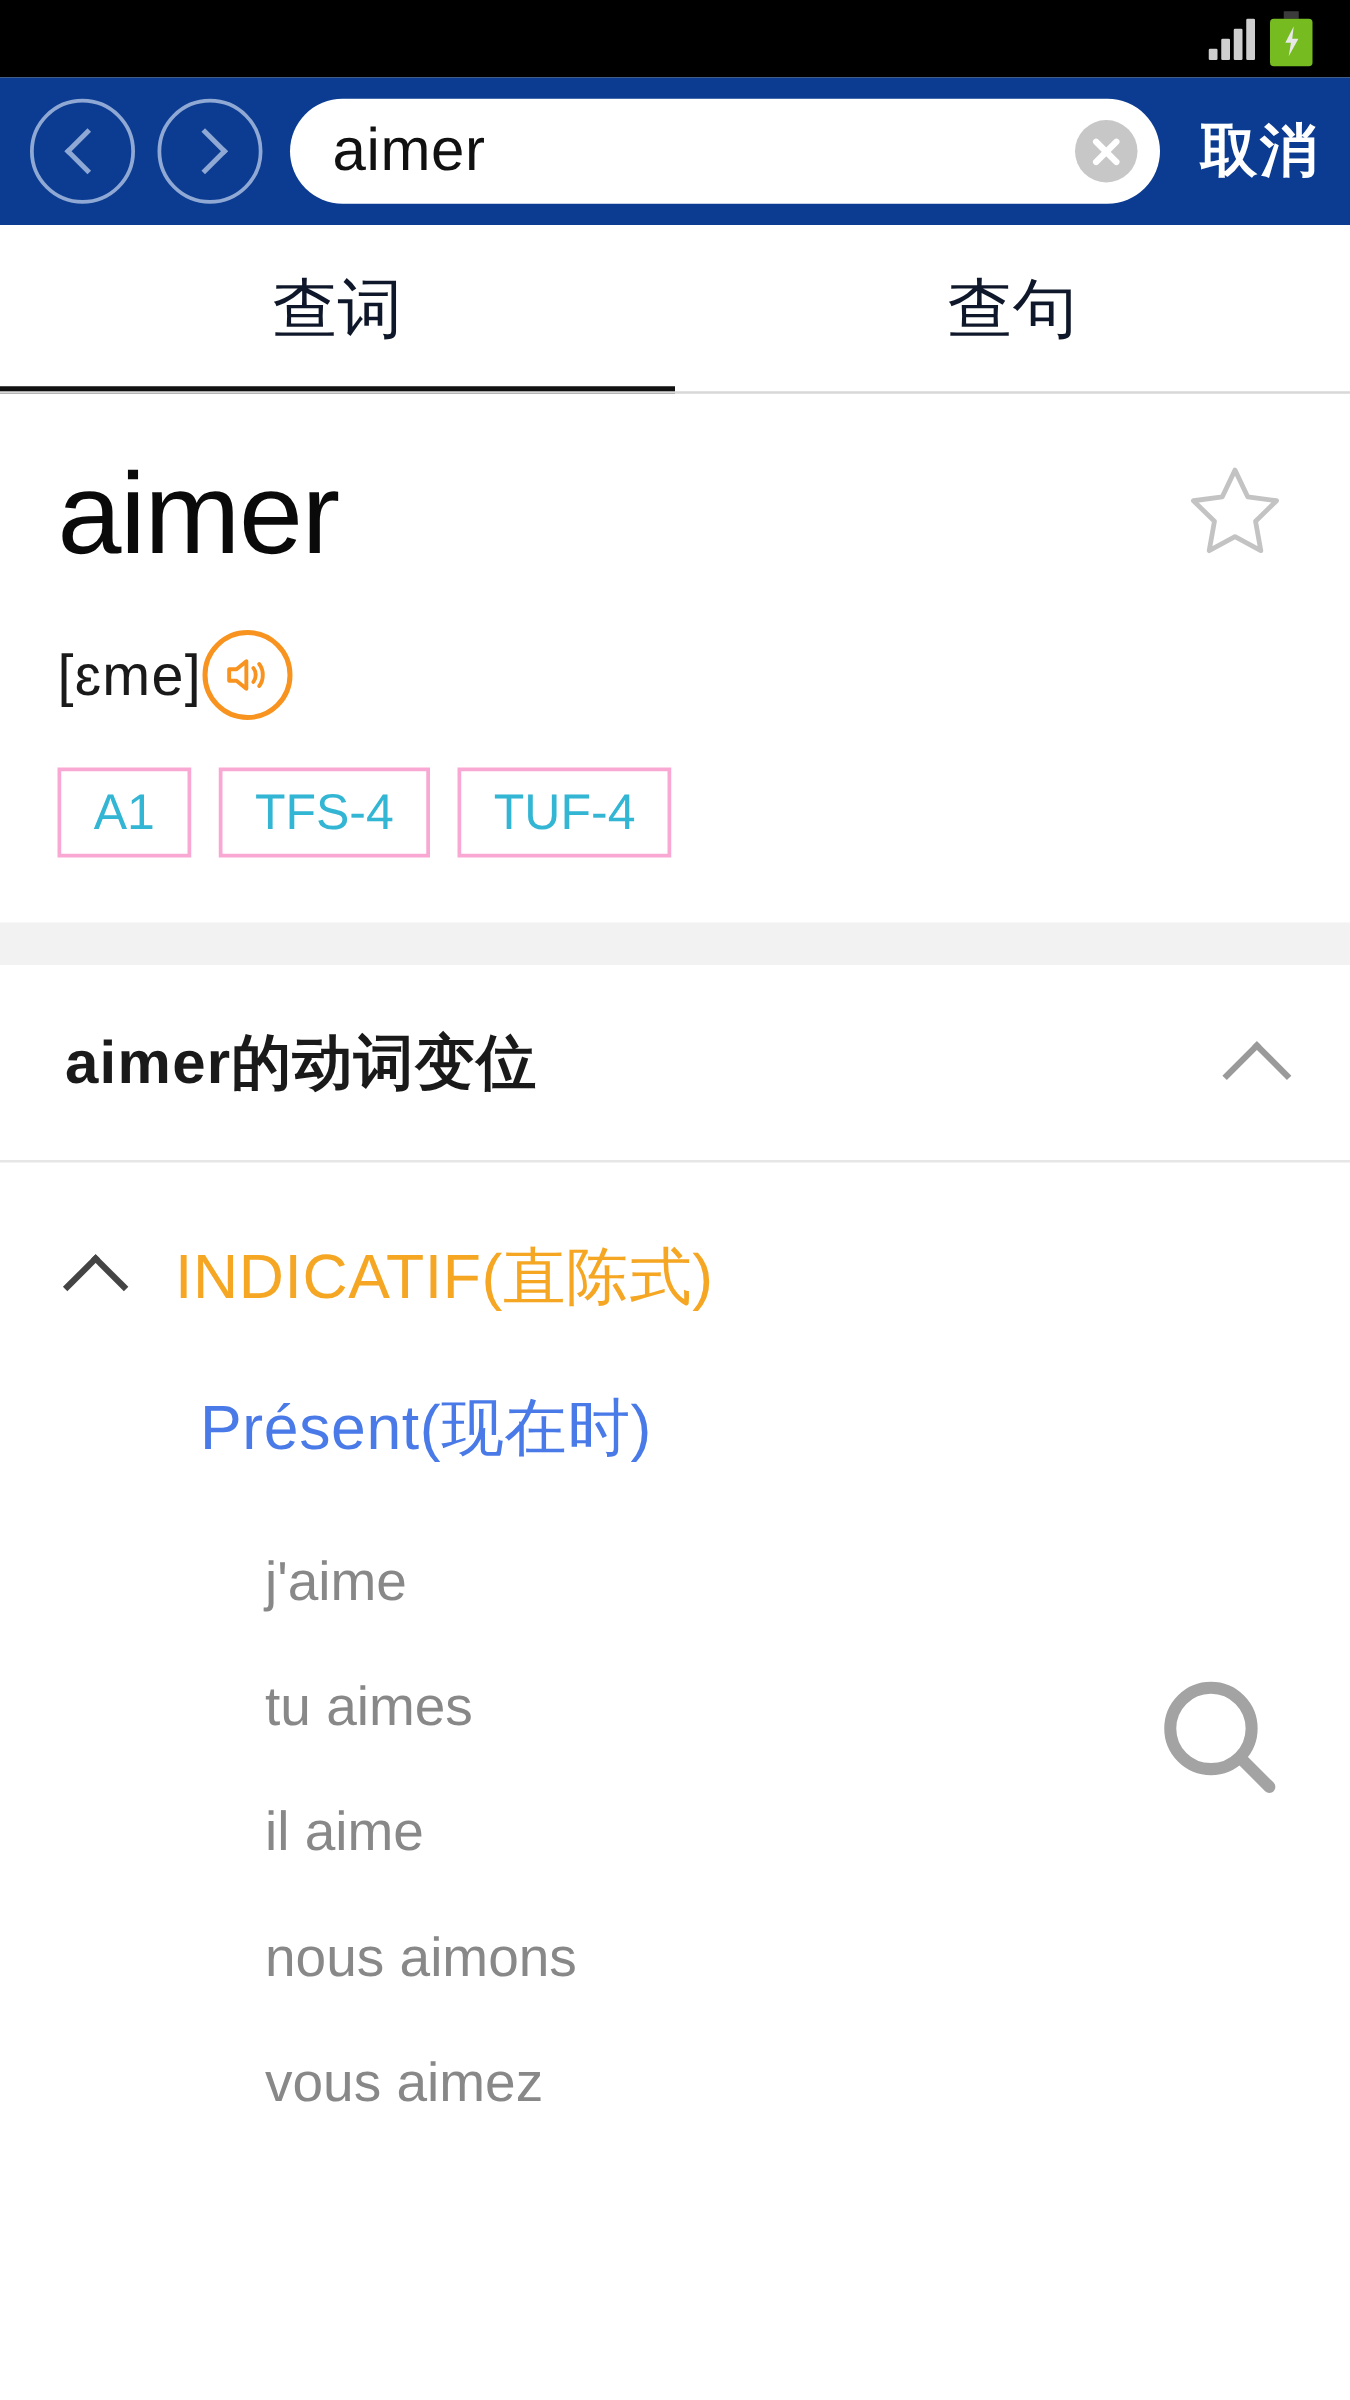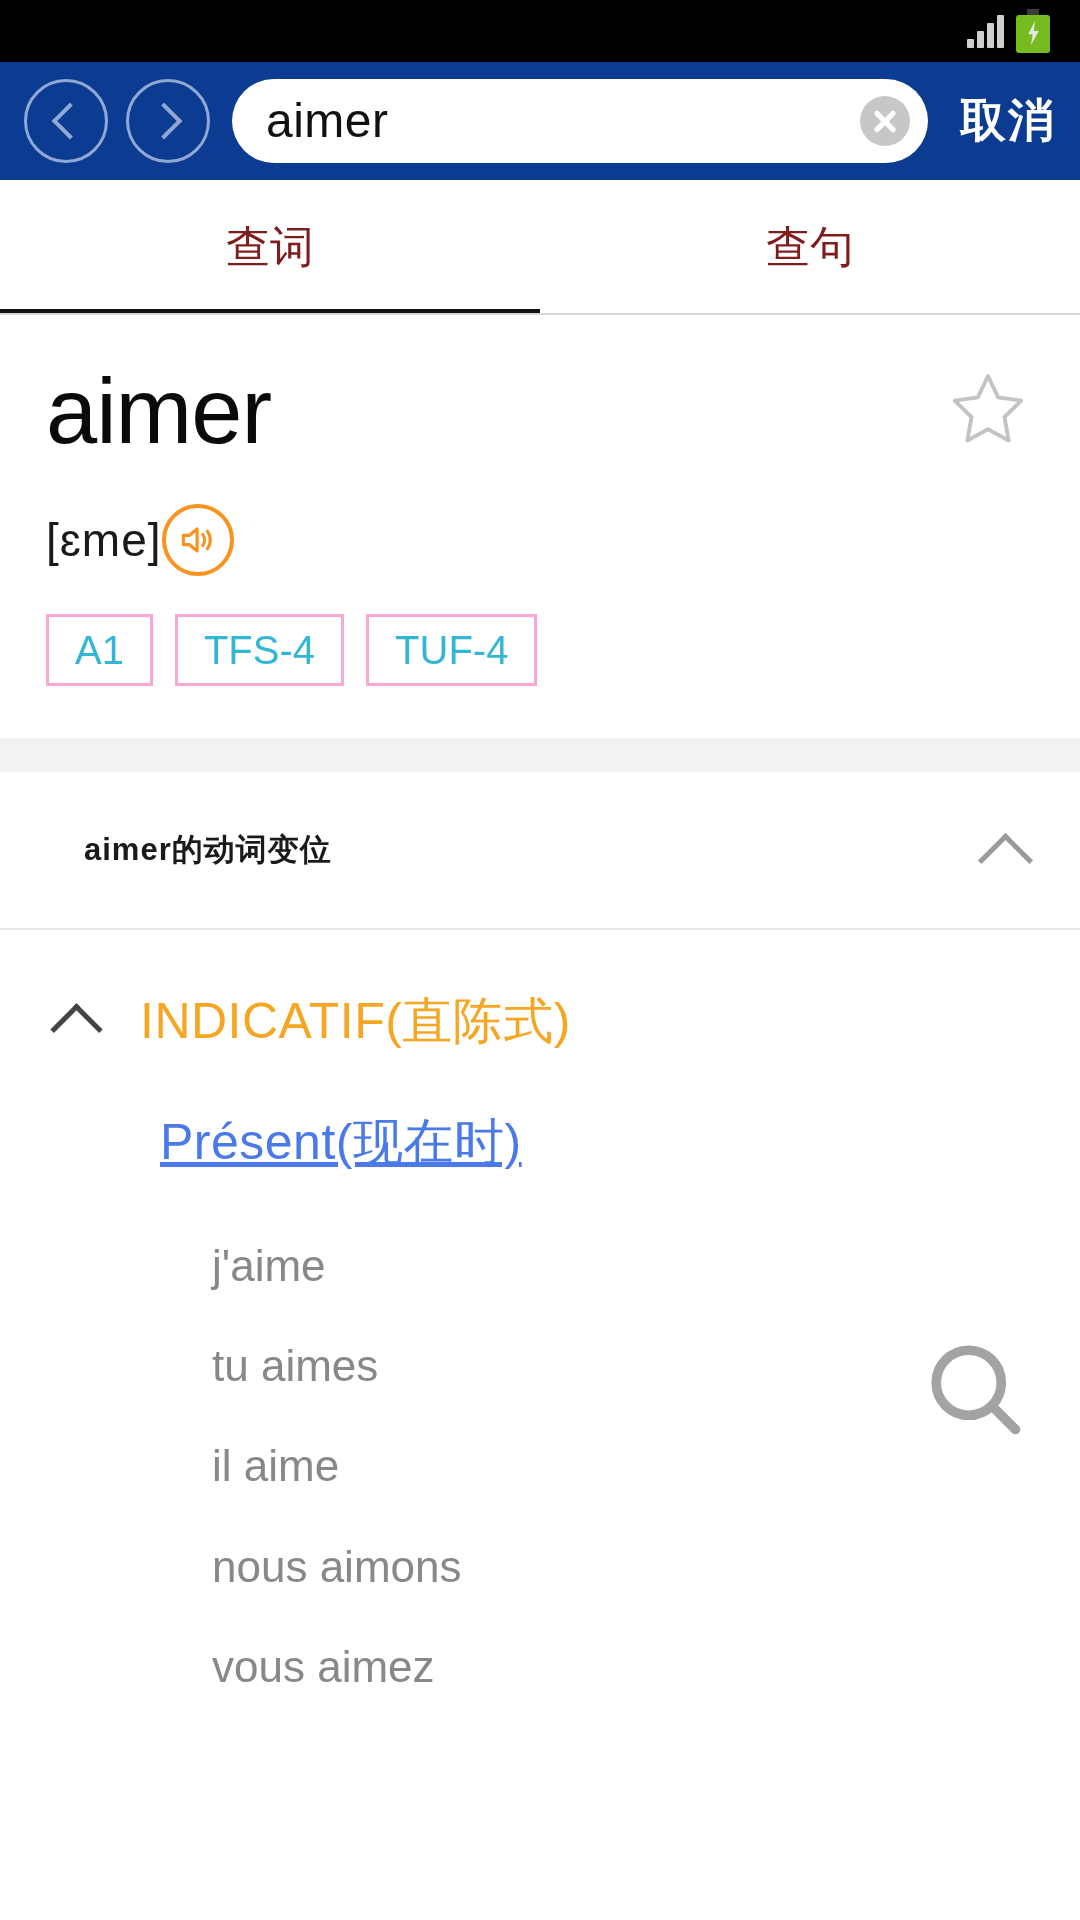--- a/index.html
+++ b/index.html
@@ -61,21 +61,21 @@
   .clearbtn:after{ transform:rotate(-45deg); }
   .cancelbtn{
     color:#fff; font-size:46px; font-weight:bold; flex:0 0 auto;
     padding-left:14px; letter-spacing:2px;
   }
 
   
   .tabs{ display:flex; height:135px; background:#fff; position:relative; }
   .tab{
     flex:1 1 50%; display:flex; align-items:center; justify-content:center;
-    font-size:44px; color:#7f1d1d; position:relative;
+    font-size:52px; color:#0f172a; position:relative;
   }
   .tab .underline{
     position:absolute; left:0; right:0; bottom:0; height:6px; background:transparent;
   }
   .tab.active .underline{ background:#111; }
   .tabs:after{
     content:""; position:absolute; left:0; right:0; bottom:0; height:2px; background:#d8d8d8;
   }
 
   
@@ -95,38 +95,38 @@
   }
 
   
   .band{ height:34px; background:#f2f2f2; margin-top:52px; }
 
   
   .conjhead{
     height:158px; display:flex; align-items:center; justify-content:space-between;
     padding:0 52px; border-bottom:2px solid #e6e6e6; background:#fff;
   }
-  .conjhead .title{ font-size:31px; font-weight:bold; color:#1a1a1a; letter-spacing:1px;margin-left:32px; }
+  .conjhead .title{ font-size:48px; font-weight:bold; color:#1a1a1a; letter-spacing:1px; }
   .caret{ width:46px; height:46px; position:relative; }
   .caret:before{
     content:""; position:absolute; left:4px; top:14px; width:34px; height:34px;
     border-top:5px solid #9a9a9a; border-left:5px solid #9a9a9a;
     transform:rotate(45deg);
   }
 
   
   .method{ font-size:48px; color:#8a8a8a; padding:76px 0 0 52px; letter-spacing:2px; }
   .moodrow{ display:flex; align-items:center; gap:36px; padding:58px 0 0 52px; }
   .caret-dark{ width:52px; height:40px; position:relative; flex:0 0 auto; }
   .caret-dark:before{
     content:""; position:absolute; left:6px; top:10px; width:32px; height:32px;
     border-top:5px solid #444; border-left:5px solid #444; transform:rotate(45deg);
   }
   .mood{ font-size:50px; color:#f5a623; letter-spacing:.5px; }
-  .tense{ font-size:50px; color:#4a7ae8; padding:54px 0 0 160px; letter-spacing:.5px;text-decoration:underline; }
+  .tense{ font-size:50px; color:#4a7ae8; padding:54px 0 0 160px; letter-spacing:.5px; }
   .forms{ padding-top:40px; }
   .form{ font-size:44px; color:#888; padding:26px 0 26px 212px; line-height:1.1; }
 
   
   .fab{ position:absolute; right:48px; bottom:54px; width:110px; height:110px; }
   .fab svg{ display:block; }
 </style>
 </head>
 <body>
 

